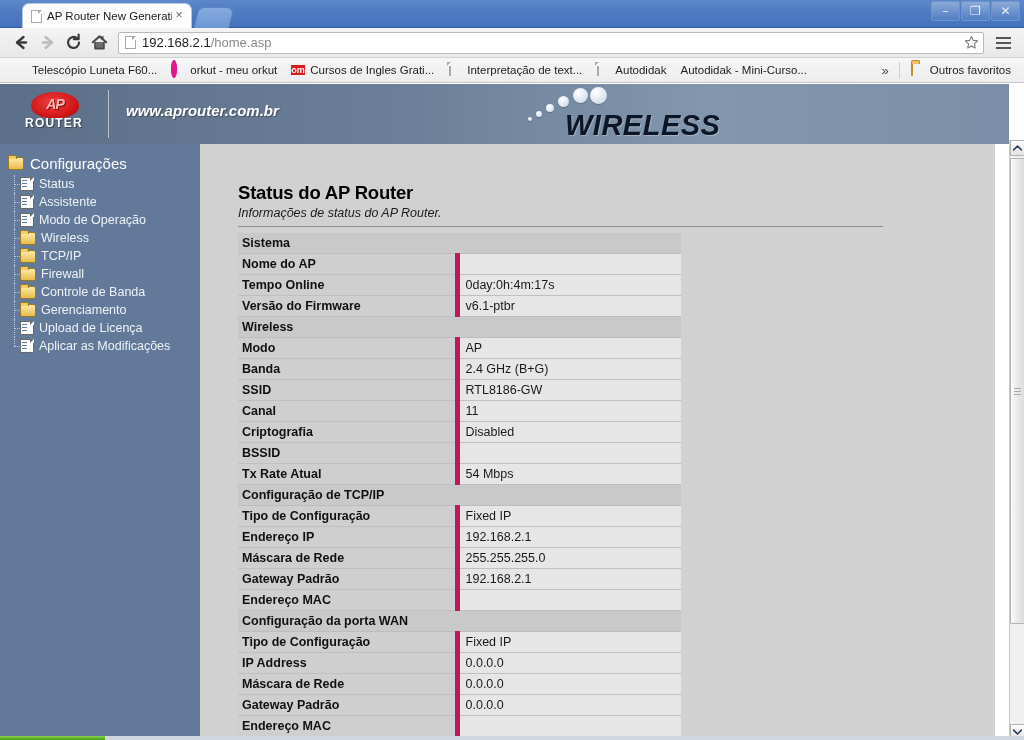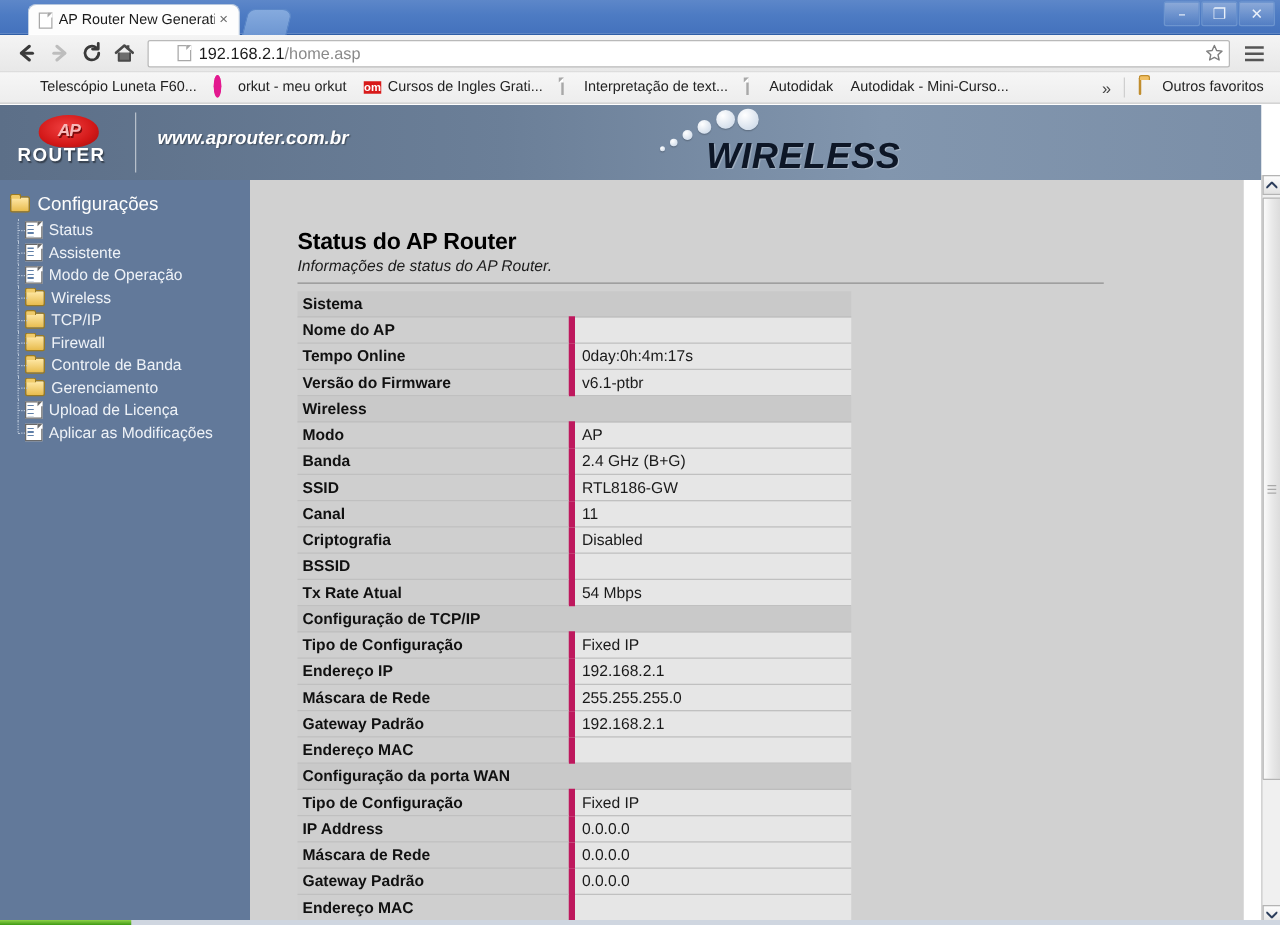--- a/index.html
+++ b/index.html
@@ -69,21 +69,21 @@
     display: flex; align-items: center; padding: 0 8px;
   }
   .navbtn {
     width: 26px; height: 26px; flex: 0 0 26px;
     display: flex; align-items: center; justify-content: center;
   }
   .navbtn svg { display: block; }
   .omnibox {
     flex: 1; height: 22px; margin: 0 6px 0 6px;
     background: #fff; border: 1px solid #b9b9b9; border-radius: 2px;
-    display: flex; align-items: center; padding: 0 21px;
+    display: flex; align-items: center; padding: 0 4px;
     position: relative;
   }
   .omni-icon {
     width: 11px; height: 13px; flex: 0 0 11px; margin: 0 6px 0 2px;
     background: #fff; border: 1px solid #a8a8a8; position: relative;
   }
   .omni-icon::after {
     content:""; position:absolute; right:-1px; top:-1px;
     border-width: 0 0 4px 4px; border-style: solid;
     border-color: transparent transparent #fff #a8a8a8;
@@ -169,22 +169,22 @@
     background: radial-gradient(ellipse at 45% 40%, #f04040 0%, #d31818 60%, #9c0d0d 100%);
     border-radius: 50% 50% 44% 44%;
   }
   .logo-ap span {
     position:absolute; left:0; right:0; top:4px; text-align:center;
     color:#f7b9b9; font-size:14px; font-weight:bold; font-style:italic;
     font-family:"Liberation Sans",sans-serif; letter-spacing:-1px;
     text-shadow: 1px 1px 0 #7d0b0b;
   }
   .logo-word {
-    position: absolute; left: 0; top: 24px; width: 80px; text-align: left;
-    color: #fff; font-size: 15px; font-weight: bold; letter-spacing: 1.2px;
+    position: absolute; left: 0; top: 24px; width: 80px; text-align: center;
+    color: #fff; font-size: 12px; font-weight: bold; letter-spacing: 1.2px;
     font-family: "Liberation Sans", sans-serif;
     text-shadow: 1px 1px 1px rgba(0,0,0,.45);
   }
   .banner-div {
     position: absolute; left: 108px; top: 6px; width: 1px; height: 48px;
     background: rgba(255,255,255,.55);
   }
   .banner-url {
     position: absolute; left: 126px; top: 18px;
     color: #fff; font-size: 15px; font-weight: bold; font-style: italic;

